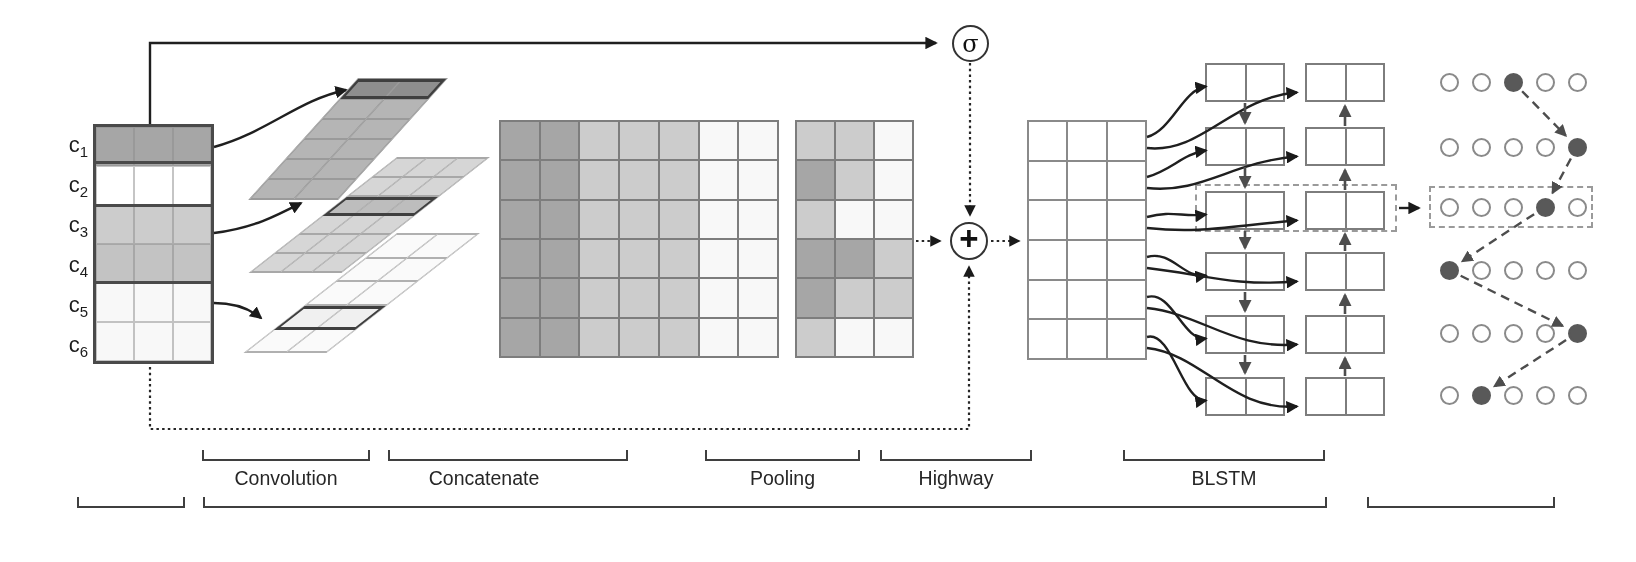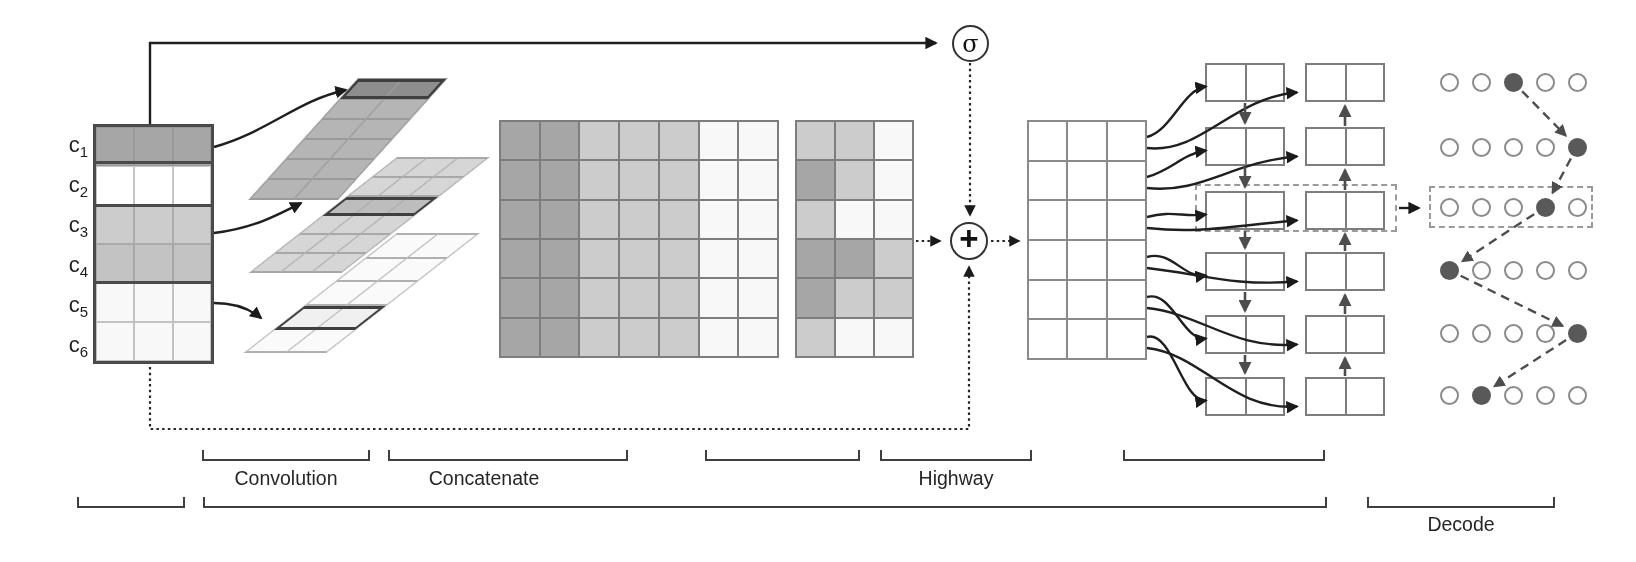--- a/index.html
+++ b/index.html
@@ -314,20 +314,21 @@
     <div class="dec-circle filled" style="left: 1471.5px; top: 385.5px;"></div>
     <div class="dec-circle" style="left: 1503.5px; top: 385.5px;"></div>
     <div class="dec-circle" style="left: 1535.5px; top: 385.5px;"></div>
     <div class="dec-circle" style="left: 1567.5px; top: 385.5px;"></div>
     <div class="dashed-rect" style="left: 1429px; top: 186px; width: 164px; height: 42px;"></div>
     <div class="bracket" style="left: 202px; top: 450px; width: 168px;"></div>
     <div class="ann-label" style="left: 176px; top: 467px; text-align: center;">Convolution</div>
     <div class="bracket" style="left: 388px; top: 450px; width: 240px;"></div>
     <div class="ann-label" style="left: 374px; top: 467px;">Concatenate</div>
     <div class="bracket" style="left: 705px; top: 450px; width: 155px;"></div>
+    <div class="ann-label" style="left: 672.5px; top: 467px;">Pooling</div>
     <div class="bracket" style="left: 880px; top: 450px; width: 152px;"></div>
     <div class="ann-label" style="left: 846px; top: 467px;">Highway</div>
     <div class="bracket" style="left: 1123px; top: 450px; width: 202px;"></div>
+    <div class="ann-label" style="left: 1114px; top: 467px;">BLSTM</div>
     <div class="bracket" style="left: 77px; top: 497px; width: 108px;"></div>
     <div class="bracket" style="left: 203px; top: 497px; width: 1124px;"></div>
     <div class="bracket" style="left: 1367px; top: 497px; width: 188px;"></div>
-    <div class="ann-label" style="left: 1351px; top: 513px;">Decode</div>
   </div>
 
 </body></html>

